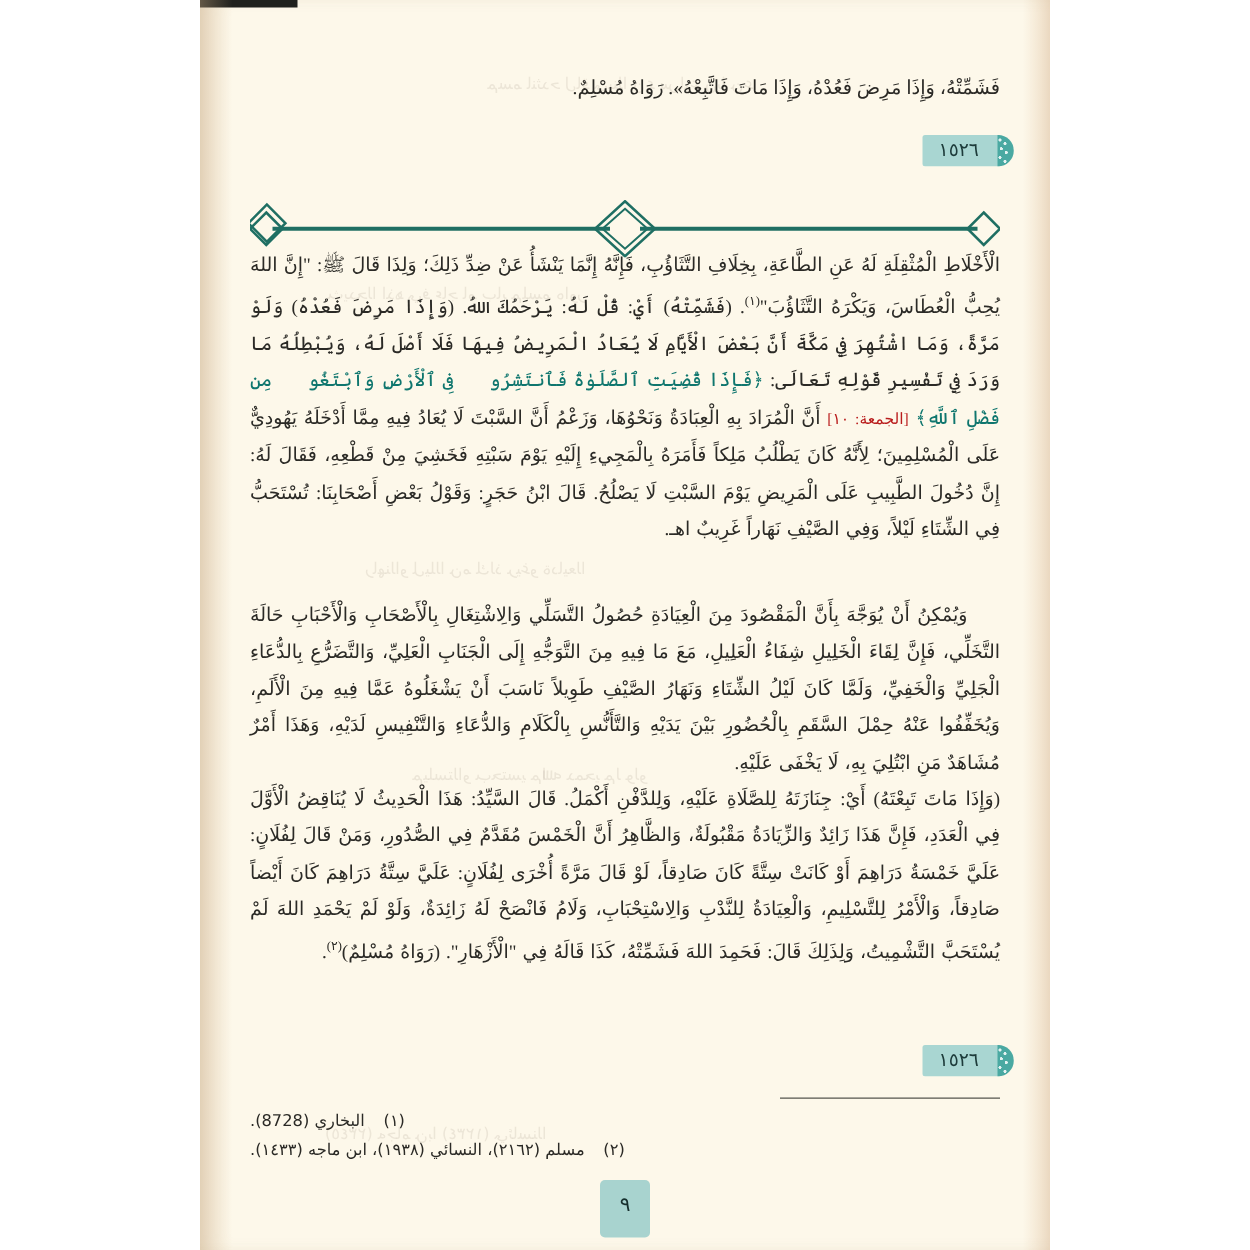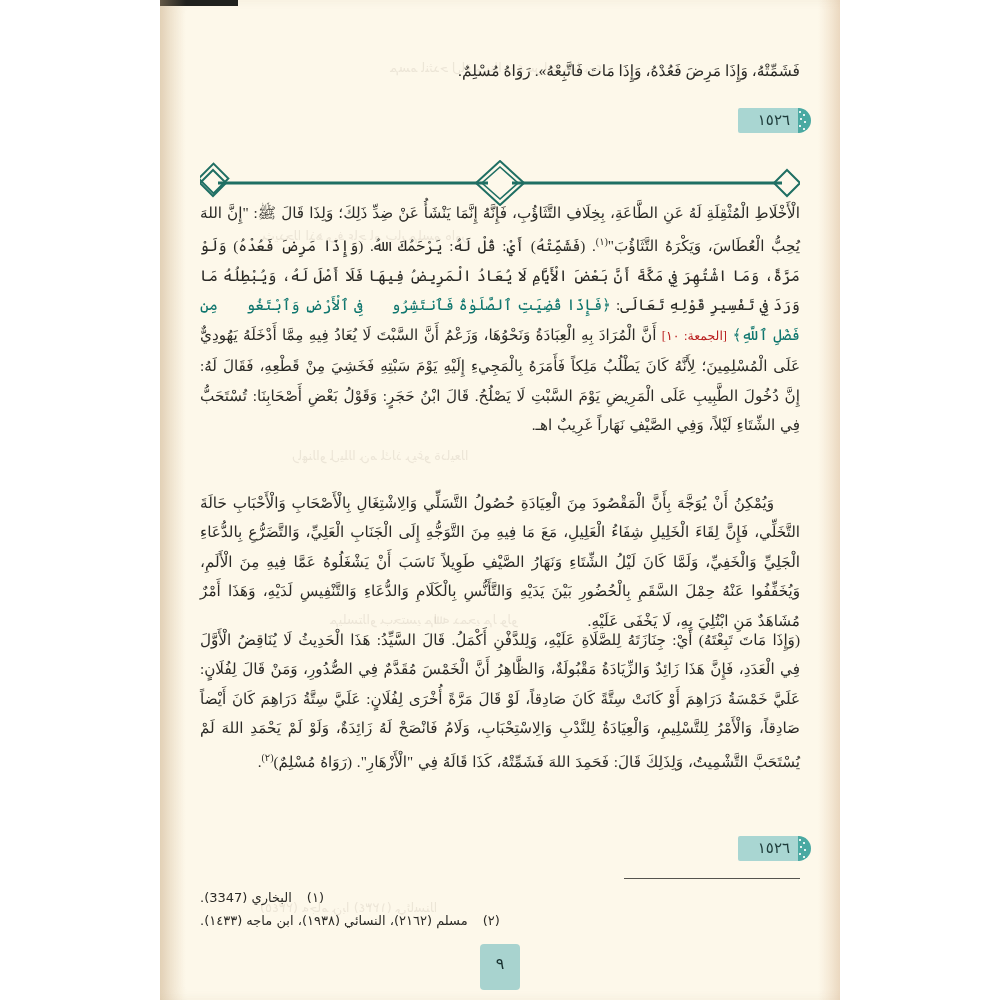--- a/index.html
+++ b/index.html
@@ -110,21 +110,21 @@
 
   .hadith-badge {
     flex: 0 0 auto;
     position: relative;
     height: 25px;
     min-width: 62px;
     background: #a9d6d2;
     color: #1d3b3a;
     font-size: 15px;
     line-height: 25px;
-    text-align: right;
+    text-align: center;
     padding: 0 10px 0 6px;
     border-radius: 2px 0 0 2px;
     box-sizing: border-box;
     letter-spacing: .5px;
   }
   
   .hadith-badge .cap {
     position: absolute;
     right: -11px;
     top: 0;
@@ -165,21 +165,21 @@
     font-size: 15.2px;
     line-height: 29.4px;
     direction: rtl;
     text-align: justify;
     text-align-last: right;
     color: #2b2a26;
     word-spacing: 1px;
   }
   .para.indent { text-indent: 26px; }
   #para-1 { top: 198px; }
-  #para-2 { top: 488px; }
+  #para-2 { top: 478px; }
   #para-3 { top: 625px; }
 
   .quran { color: #0f766e; }
   .ref    { font-size: 12.5px; color: #b91c1c; }
   .fn-sup { font-size: 10px; vertical-align: super; }
 
   
   #footnote-rule {
     position: absolute;
     top: 878px;
@@ -269,21 +269,21 @@
         <span>١٥٢٦</span>
         <span class="cap"></span>
       </span>
     </div>
 
     <div id="footnote-rule"></div>
 
     <div id="footnotes">
       <span class="fn-row">
         <span class="fn-num">(١)</span>
-        <span class="fn-body">البخاري (3347).</span>
+        <span class="fn-body">البخاري (8728).</span>
       </span>
       <span class="fn-row">
         <span class="fn-num">(٢)</span>
         <span class="fn-body">مسلم (٢١٦٢)، النسائي (١٩٣٨)، ابن ماجه (١٤٣٣).</span>
       </span>
     </div>
 
     <div id="page-number-box">
       <span>٩</span>
     </div>

